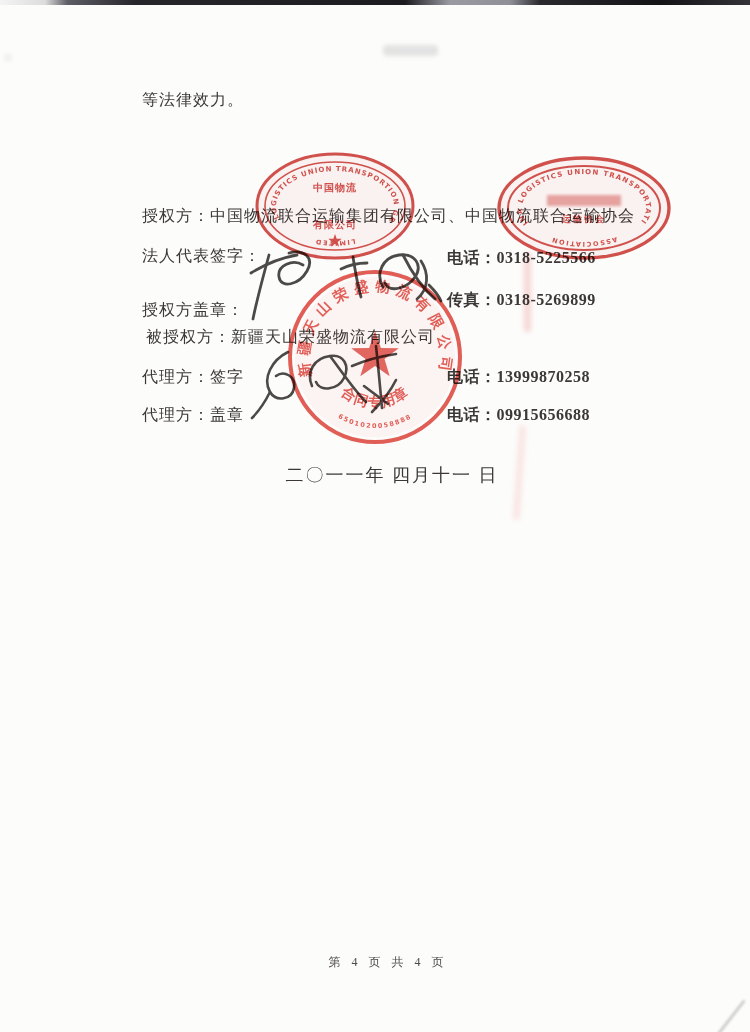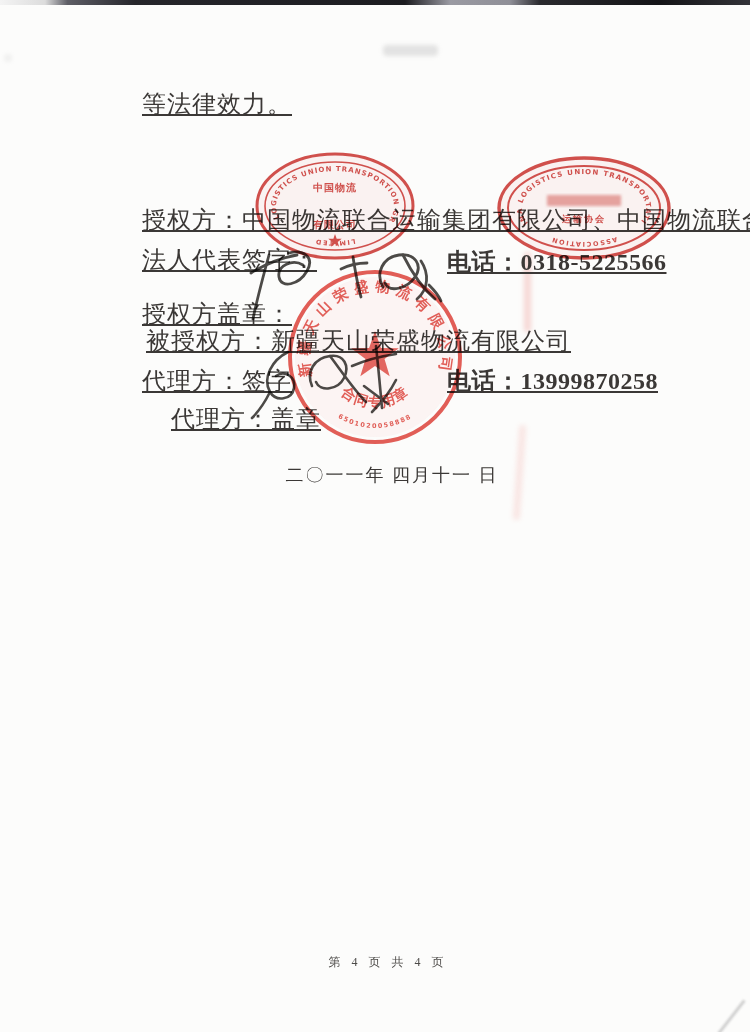--- a/index.html
+++ b/index.html
@@ -7,21 +7,21 @@
     position:relative; width:750px; height:1032px;
     background:#fcfcfb; overflow:hidden;
     font-family:"Liberation Serif","DejaVu Serif",serif;
     color:#3b3836;
   }
   .scan-edge-top {
     position:absolute; top:0; left:0; width:750px; height:5px;
     background:linear-gradient(90deg,#f4f4f4 0%,#dcdcdc 6%,#5e5e66 9%,#26262b 18%,
       #1c1c20 54%,#9a9aa2 60%,#8f8f97 68%,#2a2a2e 72%,#141417 88%,#333338 100%);
   }
-  .textline { position:absolute; font-size:24px; letter-spacing:1px; white-space:nowrap; line-height:1.2;text-decoration:underline; }
+  .textline { position:absolute; font-size:16px; letter-spacing:1px; white-space:nowrap; line-height:1.2; }
   .numline  { font-weight:bold; letter-spacing:0.5px; }
   .date-line { position:absolute; top:463px; left:0; width:750px; text-align:center;
     text-indent:34px; font-size:18px; letter-spacing:2px; }
   .page-footer { position:absolute; top:954px; left:0; width:750px; text-align:center;
     text-indent:26px; font-size:12px; letter-spacing:4px; color:#4c4a48; }
   .stamp { position:absolute; mix-blend-mode:multiply; opacity:.92; }
   .sig   { position:absolute; mix-blend-mode:multiply; }
   .rimtext { font-family:"DejaVu Sans","Liberation Sans",sans-serif; font-weight:bold; }
   .cjkseal { font-family:"Liberation Serif","DejaVu Serif",serif; font-weight:bold; }
   .artifact { position:absolute; pointer-events:none; }
@@ -42,27 +42,29 @@
   <div class="artifact smudge" style="left:4px; top:54px; width:8px; height:8px; opacity:.5;"></div>
 
   <div class="textline" style="left:142px; top:90px;">等法律效力。</div>
 
   <div class="textline" style="left:142px; top:206px;text-align:center;">授权方：中国物流联合运输集团有限公司、中国物流联合运输协会</div>
 
   <div class="textline" style="left:142px; top:246px;text-align:center;">法人代表签字：</div>
   <div class="textline numline" style="left:447px; top:248px;">电话：0318-5225566</div>
 
   <div class="textline" style="left:142px; top:300px;">授权方盖章：</div>
+  <div class="textline numline" style="left:447px; top:290px;">传真：0318-5269899</div>
 
   <div class="textline" style="left:146px; top:327px;">被授权方：新疆天山荣盛物流有限公司</div>
 
   <div class="textline" style="left:142px; top:367px;text-align:right;">代理方：签字</div>
   <div class="textline numline" style="left:447px; top:367px;">电话：13999870258</div>
 
-  <div class="textline" style="left:142px; top:405px;margin-left:29px;">代理方：盖章</div>
+  <div class="textline" style="left:142px; top:405px;">代理方：盖章</div>
+  <div class="textline numline" style="left:447px; top:405px;">电话：09915656688</div>
 
   <div class="date-line">二〇一一年 四月十一 日</div>
   <div class="page-footer">第 4 页 共 4 页</div>
 
   <svg class="sig" style="left:245px; top:243px;" width="205" height="90" viewBox="0 0 205 90">
     <g fill="none" stroke="#2e2c29" stroke-width="2.8" stroke-linecap="round" opacity="0.85">
       <path d="M24,12 C18,34 12,56 8,76"></path>
       <path d="M6,30 C22,20 40,14 52,12"></path>
       <path d="M44,10 C58,6 70,14 62,28 C54,42 36,46 34,34 C32,22 48,16 58,22"></path>
       <path d="M96,26 C104,22 114,20 122,20"></path>

